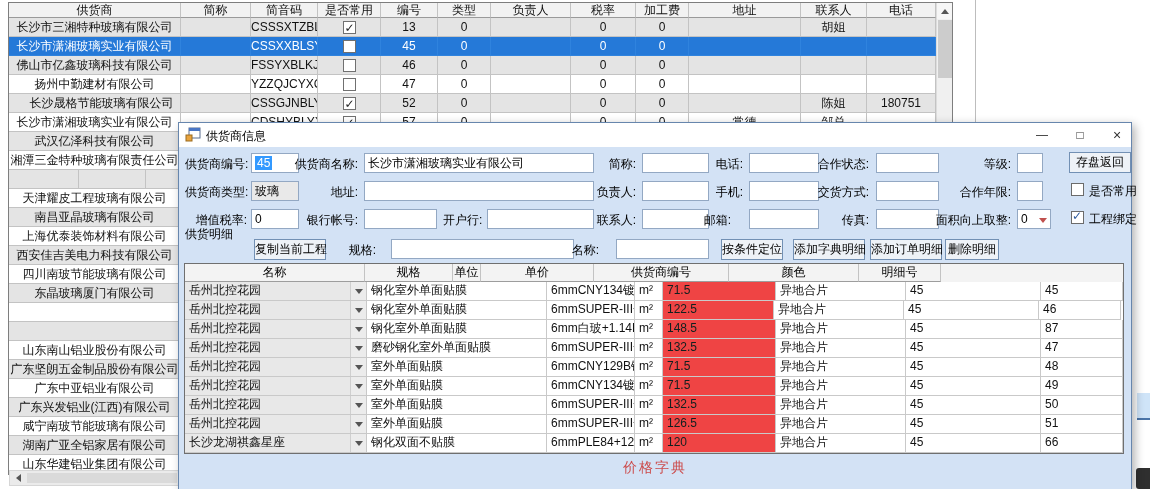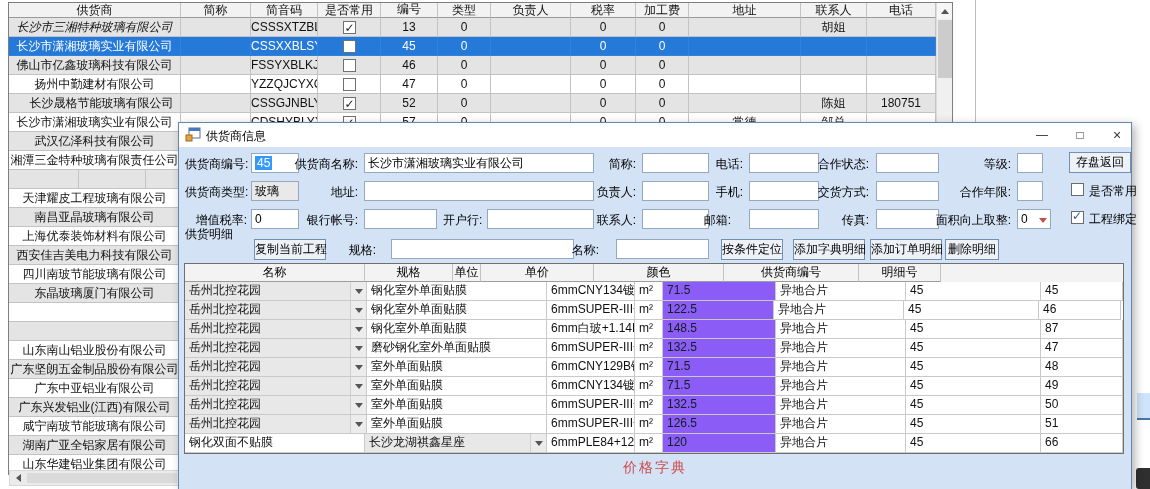--- a/index.html
+++ b/index.html
@@ -60,21 +60,21 @@
 #section-label{position:absolute;left:6px;top:103px;font-size:12px;color:#000}
 
 
 #dg{position:absolute;left:5px;top:140px;width:940px;border:1px solid #6f6f6f;background:#fff}
 #dg-header{display:flex;height:18px;background:#f3f3f3}
 .d-hcell{flex:none;height:100%;border-right:1px solid #c3c3c3;border-bottom:1px solid #9d9d9d;
   font-size:12px;line-height:16px;text-align:center;overflow:hidden;white-space:nowrap}
 .d-row{display:flex;height:19px;background:#fff}
 .d-cell{flex:none;height:100%;border-right:1px solid #c9c9c9;border-bottom:1px solid #c9c9c9;
   font-size:12px;line-height:17px;padding:0 4px;overflow:hidden;white-space:nowrap;color:#111}
-.d-cell.price{background:#8b5cf6;color:#10201f}
+.d-cell.price{background:#ef4444;color:#10201f}
 .combo-cell{display:flex;background:#e8e8e8;padding:0}
 .combo-text{flex:1;padding:0 4px;overflow:hidden;white-space:nowrap}
 .combo-arrow{flex:none;width:16px;display:flex;align-items:center;justify-content:center;
   border-left:1px solid #cfcfcf;background:#ececec}
 #footer-label{position:absolute;left:0;top:336px;width:100%;text-align:center;
   font-size:14px;color:#cc4b4b;letter-spacing:2px}
 
 
 #right-blue-box{position:absolute;left:1137px;top:393px;width:13px;height:27px;background:#cfe4f8;
   border-bottom:2px solid #4a74a8}
@@ -85,32 +85,32 @@
 <body>
 
 <div id="app">
 
   <div id="main-grid">
     <div id="mg-header">
         <div class="g-cell g-hcell" style="width: 172px;">供货商</div>
         <div class="g-cell g-hcell" style="width: 70px;">简称</div>
         <div class="g-cell g-hcell" style="width: 67px;">简音码</div>
         <div class="g-cell g-hcell" style="width: 63px;">是否常用</div>
-        <div class="g-cell g-hcell" style="width: 57px; font-family: Liberation Mono, monospace;">编号</div>
+        <div class="g-cell g-hcell" style="width: 57px;">编号</div>
         <div class="g-cell g-hcell" style="width: 53px;">类型</div>
         <div class="g-cell g-hcell" style="width: 80px;">负责人</div>
         <div class="g-cell g-hcell" style="width: 65px;">税率</div>
         <div class="g-cell g-hcell" style="width: 53px;">加工费</div>
         <div class="g-cell g-hcell" style="width: 112px;">地址</div>
         <div class="g-cell g-hcell" style="width: 66px;">联系人</div>
         <div class="g-cell g-hcell" style="width: 69px;">电话</div>
       </div>
     <div id="mg-rows">
         <div class="g-row alt">
-          <div class="g-cell" style="width: 172px; font-style: italic;">长沙市三湘特种玻璃有限公司</div>
+          <div class="g-cell" style="width: 172px;">长沙市三湘特种玻璃有限公司</div>
           <div class="g-cell" style="width: 70px;"></div>
           <div class="g-cell" style="width: 67px;">CSSSXTZBL...</div>
           <div class="g-cell cbcell" style="width: 63px;">
             <span class="gridcb checked"></span>
           </div>
           <div class="g-cell" style="width: 57px;">13</div>
           <div class="g-cell" style="width: 53px;">0</div>
           <div class="g-cell" style="width: 80px;"></div>
           <div class="g-cell" style="width: 65px;">0</div>
           <div class="g-cell" style="width: 53px;">0</div>
@@ -540,22 +540,22 @@
     <button class="wbtn" style="left:614px;top:116px;width:72px">添加字典明细</button>
     <button class="wbtn" style="left:691px;top:116px;width:72px">添加订单明细</button>
     <button class="wbtn" style="left:766px;top:116px;width:54px">删除明细</button>
 
     <div id="dg">
       <div id="dg-header">
           <div class="d-hcell" style="width: 180px;">名称</div>
           <div class="d-hcell" style="width: 88px;">规格</div>
           <div class="d-hcell" style="width: 28px;">单位</div>
           <div class="d-hcell" style="width: 113px;">单价</div>
+          <div class="d-hcell" style="width: 135px;">供货商编号</div>
           <div class="d-hcell" style="width: 130px;">颜色</div>
-          <div class="d-hcell" style="width: 135px;">供货商编号</div>
           <div class="d-hcell" style="width: 82px;">明细号</div>
         </div>
       <div id="dg-rows">
           <div class="d-row">
             <div class="d-cell combo-cell" style="width: 182px;">
               <span class="combo-text">岳州北控花园</span>
               <span class="combo-arrow">
                 <i class="tri-down"></i>
               </span>
             </div>
@@ -666,27 +666,27 @@
             </div>
             <div class="d-cell" style="width: 180px;">室外单面贴膜</div>
             <div class="d-cell" style="width: 88px;">6mmSUPER-III+12A(硅...</div>
             <div class="d-cell" style="width: 28px;">m²</div>
             <div class="d-cell price" style="width: 113px;">126.5</div>
             <div class="d-cell" style="width: 130px;">异地合片</div>
             <div class="d-cell" style="width: 135px;">45</div>
             <div class="d-cell" style="width: 82px;">51</div>
           </div>
           <div class="d-row">
+            <div class="d-cell combo-cell" style="width: 182px;">
+              <span class="combo-text">长沙龙湖祺鑫星座</span>
+              <span class="combo-arrow">
+                <i class="tri-down"></i>
+              </span>
+            </div>
             <div class="d-cell" style="width: 180px;">钢化双面不贴膜</div>
-            <div class="d-cell combo-cell" style="width: 182px;">
-              <span class="combo-text">长沙龙湖祺鑫星座</span>
-              <span class="combo-arrow">
-                <i class="tri-down"></i>
-              </span>
-            </div>
             <div class="d-cell" style="width: 88px;">6mmPLE84+12A(硅酮胶...</div>
             <div class="d-cell" style="width: 28px;">m²</div>
             <div class="d-cell price" style="width: 113px;">120</div>
             <div class="d-cell" style="width: 130px;">异地合片</div>
             <div class="d-cell" style="width: 135px;">45</div>
             <div class="d-cell" style="width: 82px;">66</div>
           </div>
         </div>
     </div>
 

